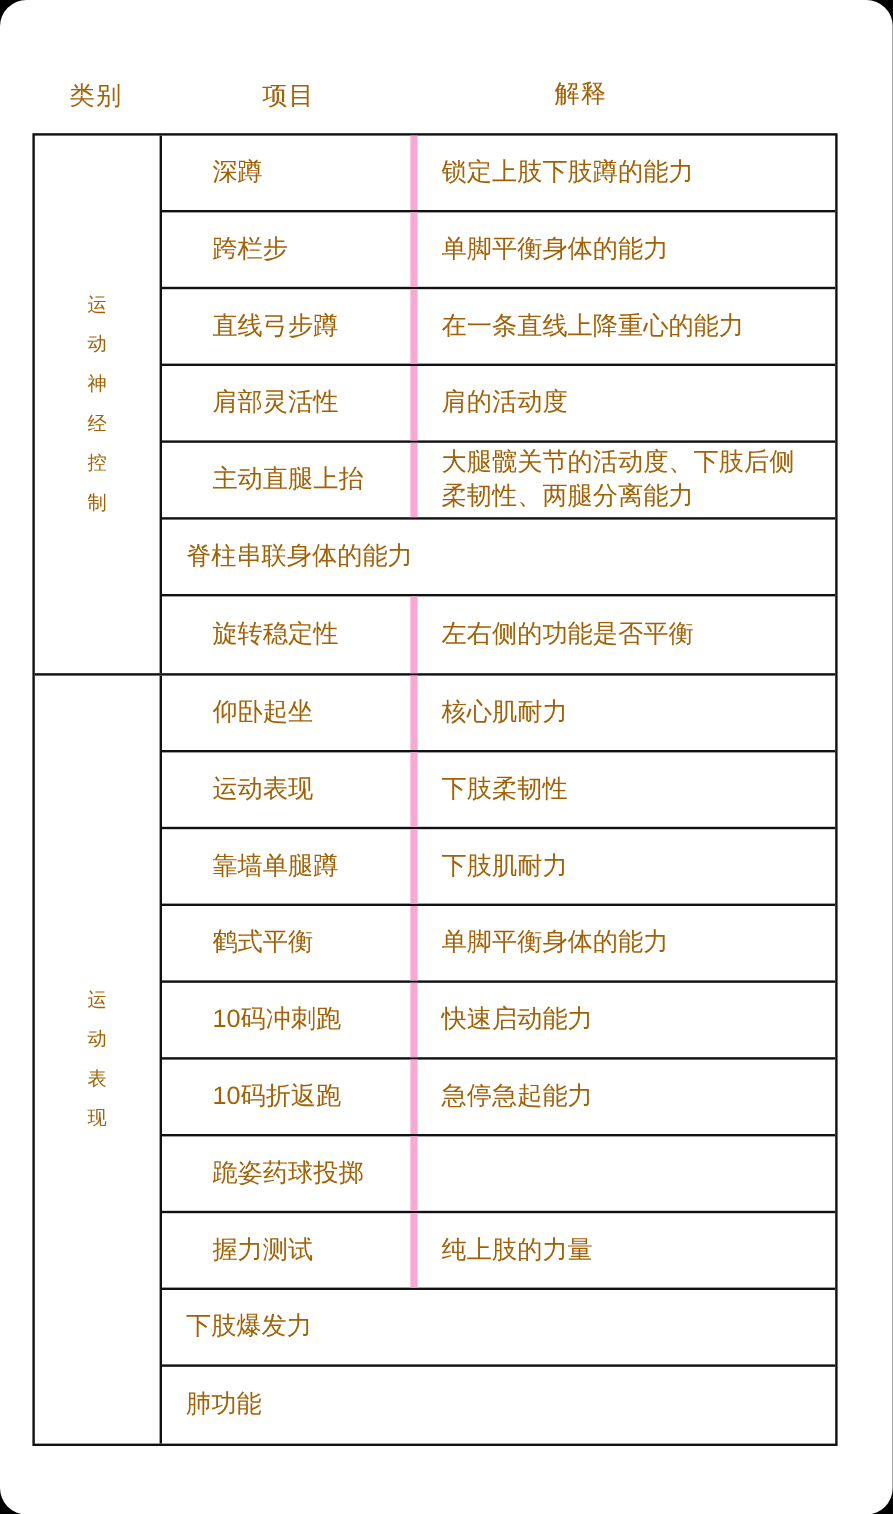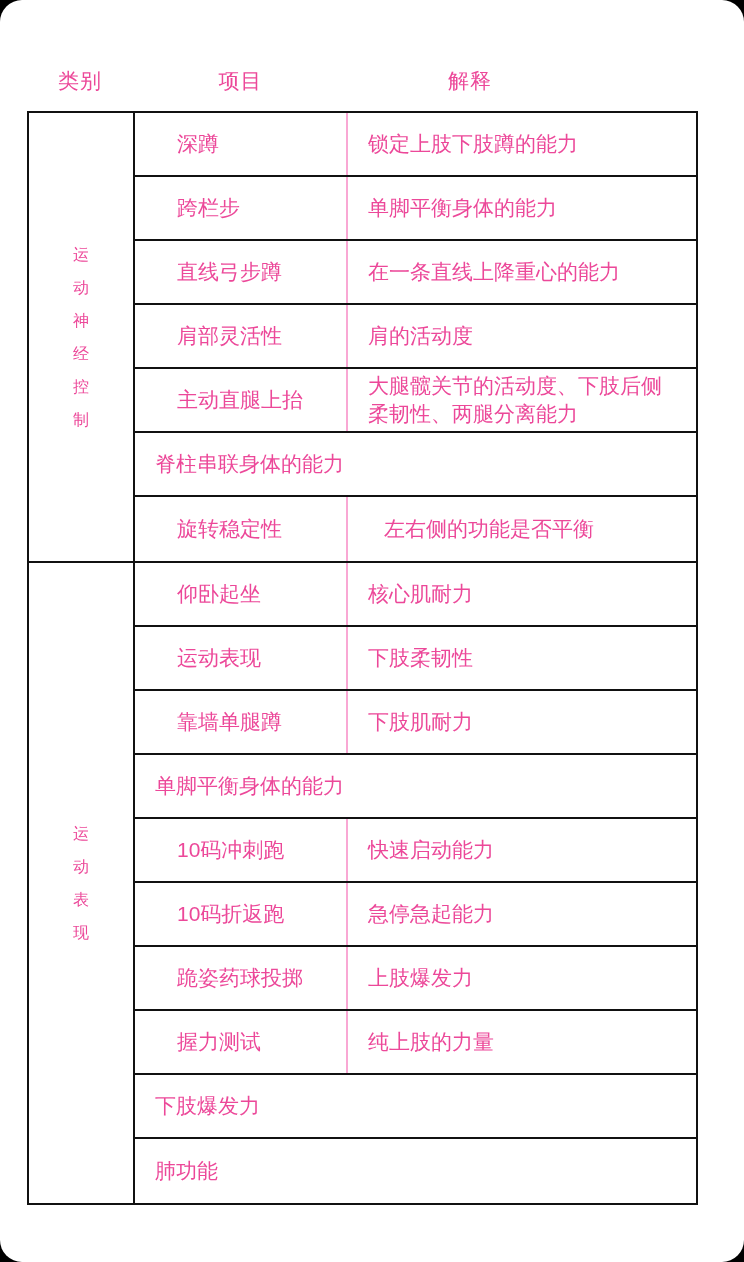--- a/index.html
+++ b/index.html
@@ -8,39 +8,39 @@
     background: #000000;
   }
   .card {
     position: relative;
     width: 744px;
     height: 1262px;
     background: #ffffff;
     border-radius: 22px;
     overflow: hidden;
     font-family: "Liberation Sans", sans-serif;
-    color: #ec4899;
+    color: #a16207;
   }
   .col-headers {
     position: absolute;
     top: 66px;
     left: 0;
     width: 100%;
     height: 30px;
   }
   .col-h {
     position: absolute;
     font-size: 21px;
     line-height: 30px;
     text-align: center;
     letter-spacing: 1px;
   }
   .h-cat  { left: 27px;  width: 106px; }
   .h-item { left: 133px; width: 215px; }
-  .h-exp  { left: 334px; width: 272px; }
+  .h-exp  { left: 348px; width: 272px; font-family: Liberation Mono, monospace; }
 
   .ftable {
     position: absolute;
     left: 27px;
     top: 111px;
     width: 671px;
     border: 2px solid #111111;
     box-sizing: border-box;
   }
   .section {
@@ -70,26 +70,26 @@
     display: flex;
     flex-direction: column;
     min-width: 0;
   }
   .row {
     display: flex;
     height: 64px;
     box-sizing: border-box;
     border-bottom: 2px solid #111111;
   }
-  .row:last-child { border-bottom: none; gap: 16px; }
+  .row:last-child { border-bottom: none; }
 
   .item-cell {
     flex: 0 0 213px;
     width: 213px;
-    border-right: 2px solid #f9a8d4;
+    border-right: 6px solid #f9a8d4;
     box-sizing: border-box;
     display: flex;
     align-items: center;
     padding-left: 42px;
     font-size: 21px;
     line-height: 28px;
   }
   .exp-cell {
     flex: 1;
     min-width: 0;
@@ -157,33 +157,33 @@
           </div>
           <div class="row">
             <div class="item-cell">运动表现</div>
             <div class="exp-cell">下肢柔韧性</div>
           </div>
           <div class="row">
             <div class="item-cell">靠墙单腿蹲</div>
             <div class="exp-cell">下肢肌耐力</div>
           </div>
           <div class="row">
+            <div class="item-cell">鹤式平衡</div>
             <div class="exp-cell">单脚平衡身体的能力</div>
           </div>
           <div class="row">
             <div class="item-cell">10码冲刺跑</div>
             <div class="exp-cell">快速启动能力</div>
           </div>
           <div class="row">
             <div class="item-cell">10码折返跑</div>
             <div class="exp-cell">急停急起能力</div>
           </div>
           <div class="row">
             <div class="item-cell">跪姿药球投掷</div>
-            <div class="exp-cell">上肢爆发力</div>
           </div>
           <div class="row">
             <div class="item-cell">握力测试</div>
             <div class="exp-cell">纯上肢的力量</div>
           </div>
           <div class="row">
             <div class="exp-cell">下肢爆发力</div>
           </div>
           <div class="row">
             <div class="exp-cell">肺功能</div>

